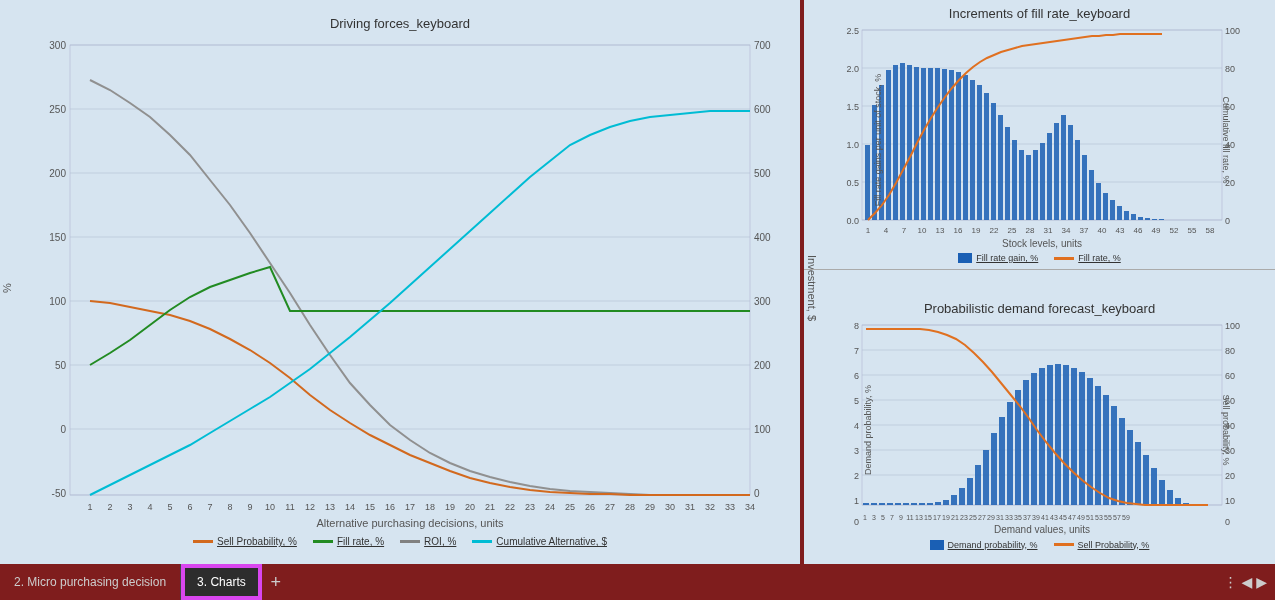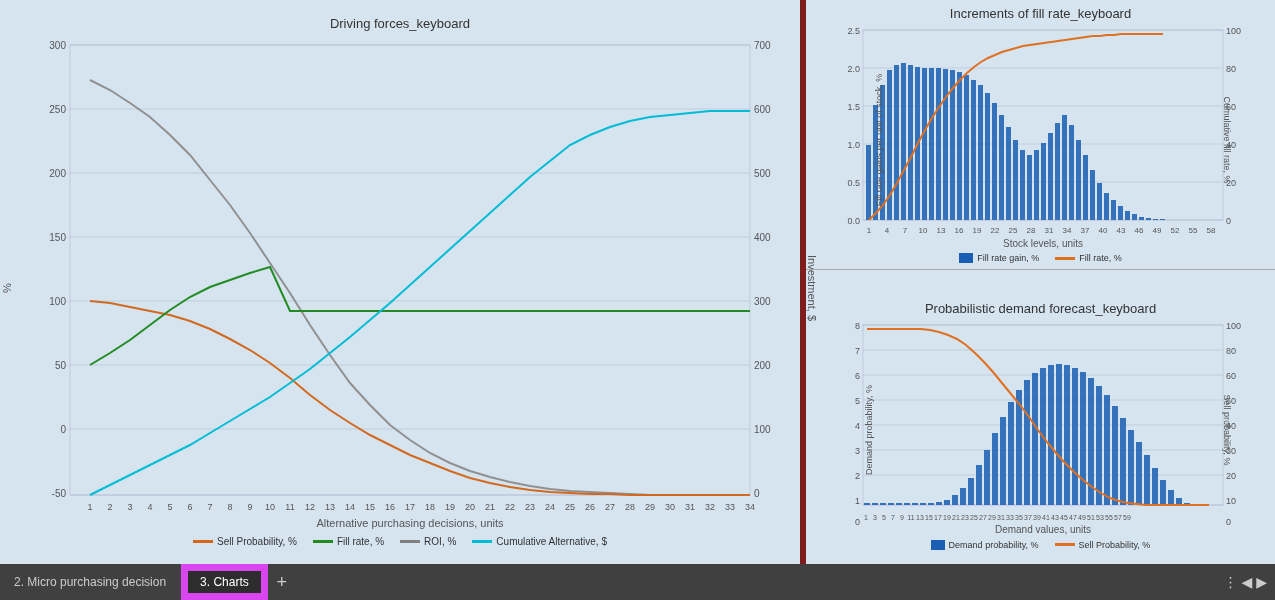--- a/index.html
+++ b/index.html
@@ -16,21 +16,21 @@
     .left-panel {
       width: 800px;
       height: 564px;
       padding: 10px 5px 30px 5px;
       position: relative;
     }
 
     .right-panel {
       width: 475px;
       height: 564px;
-      border-left: 6px solid #7f1d1d;
+      border-left: 4px solid #7f1d1d;
       display: flex;
       flex-direction: column;
     }
 
     .chart-title {
       text-align: center;
       font-size: 13px;
       font-weight: normal;
       color: #333;
       margin-bottom: 4px;
@@ -48,21 +48,21 @@
       height: 282px;
       position: relative;
       padding: 0 5px;
       margin-top: 25px;
     }
 
     
     .tab-bar {
       width: 1275px;
       height: 36px;
-      background: #404040;
+      background: #7f1d1d;
       display: flex;
       align-items: center;
       position: absolute;
       bottom: 0;
       left: 0;
     }
 
     .tab-item {
       height: 36px;
       display: flex;
@@ -112,20 +112,21 @@
       gap: 16px;
       font-size: 10px;
       color: #333;
       margin-top: 2px;
       flex-wrap: wrap;
     }
     .legend-item {
       display: flex;
       align-items: center;
       gap: 4px;
+      text-decoration: underline;
     }
     .legend-line {
       width: 20px;
       height: 3px;
     }
     .legend-bar-box {
       width: 14px;
       height: 10px;
     }
   </style>
@@ -514,21 +515,21 @@
         </div>
       </div>
     </div>
   </div>
 </div>
 
 <div class="tab-bar">
   <div class="tab-item">
     <span>2. Micro purchasing decision</span>
   </div>
-  <div class="tab-item active" style="border:7px solid #d946ef; padding: 0 12px;">
+  <div class="tab-item active" style="border:4px solid #d946ef; padding: 0 12px;">
     <span>3. Charts</span>
   </div>
   <div class="tab-add">
     <span>+</span>
   </div>
   <div class="tab-spacer"></div>
   <div class="tab-nav-icons">
     <span style="cursor:pointer;">⋮</span>
     <span style="cursor:pointer;">◀</span>
     <span style="cursor:pointer;">▶</span>

